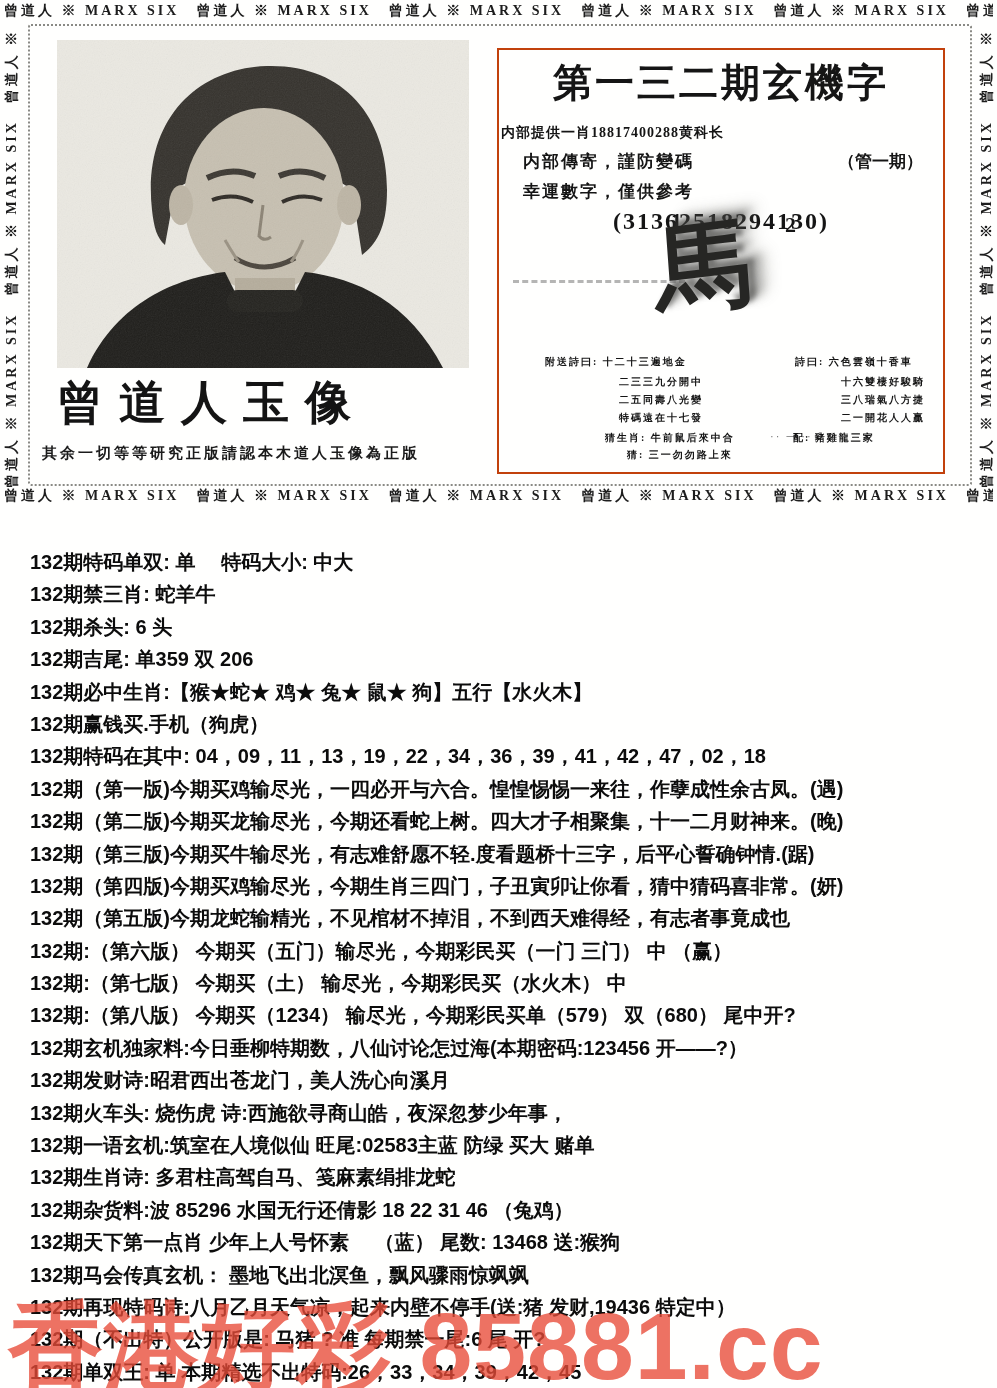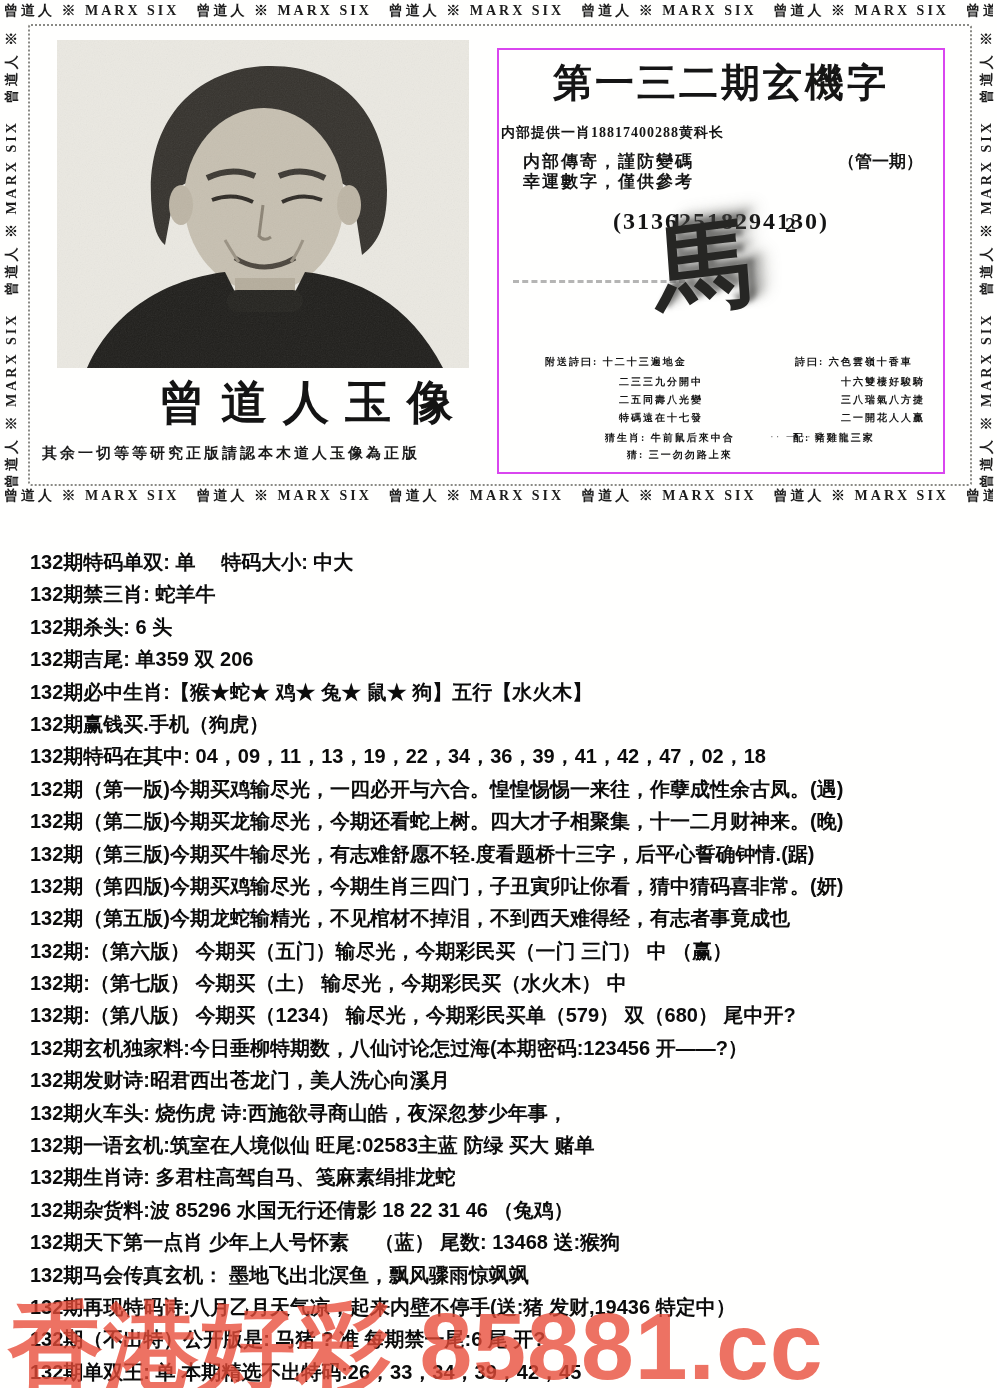--- a/index.html
+++ b/index.html
@@ -17,38 +17,38 @@
          transform:rotate(-90deg);}
   .strip-left{left:3px;top:488px;}
   .strip-right{left:978px;top:488px;}
 
   
   .inner-frame{position:absolute;left:28px;top:24px;width:940px;height:458px;
          border:2px dotted #8a8a85;border-radius:3px;}
 
   
   .photo{position:absolute;left:57px;top:40px;width:412px;height:328px;}
-  .caption{position:absolute;left:57px;top:372px;width:412px;text-align:right;
+  .caption{position:absolute;left:57px;top:372px;width:412px;text-align:left;
          font-family:"Liberation Serif",serif;font-weight:700;font-size:46px;
          letter-spacing:16px;color:#141414;}
   .photo-dots{position:absolute;left:770px;top:430px;font-size:11px;color:#777;
          letter-spacing:2px;}
   .footnote{position:absolute;left:42px;top:444px;
          font-family:"Liberation Serif",serif;font-weight:700;font-size:15px;
          letter-spacing:3px;color:#1b1b1b;}
 
   
   .panel{position:absolute;left:497px;top:48px;width:444px;height:422px;
-         border:2px solid #d946ef;font-family:"Liberation Serif",serif;color:#151515;}
+         border:2px solid #c2410c;font-family:"Liberation Serif",serif;color:#151515;}
   .panel-title{position:absolute;left:0;top:6px;width:100%;text-align:center;
          font-size:39px;font-weight:700;letter-spacing:3px;}
   .provider{position:absolute;left:2px;top:74px;font-size:14px;font-weight:700;letter-spacing:1px;}
   .secrecy{position:absolute;left:24px;top:100px;font-size:17px;font-weight:700;letter-spacing:2px;}
   .period-note{position:absolute;right:20px;top:100px;font-size:17px;font-weight:700;}
-  .lucky{position:absolute;left:24px;top:120px;font-size:17px;font-weight:700;letter-spacing:2px;}
+  .lucky{position:absolute;left:24px;top:130px;font-size:17px;font-weight:700;letter-spacing:2px;}
   .numstr{position:absolute;left:0;top:158px;width:100%;text-align:center;
          font-size:24px;font-weight:700;letter-spacing:2px;}
   .fig-num{position:absolute;font-size:22px;font-weight:700;}
   .fig-num-1{left:172px;top:158px;}
   .fig-num-2{left:286px;top:162px;}
   .horse{position:absolute;left:104px;top:148px;width:200px;height:140px;
          font-size:96px;font-weight:700;text-align:center;line-height:140px;
          color:#262624;transform:rotate(-7deg) skewX(-3deg);
          text-shadow:7px -5px 5px rgba(55,55,52,.55),
                      14px -9px 9px rgba(80,80,76,.38),

